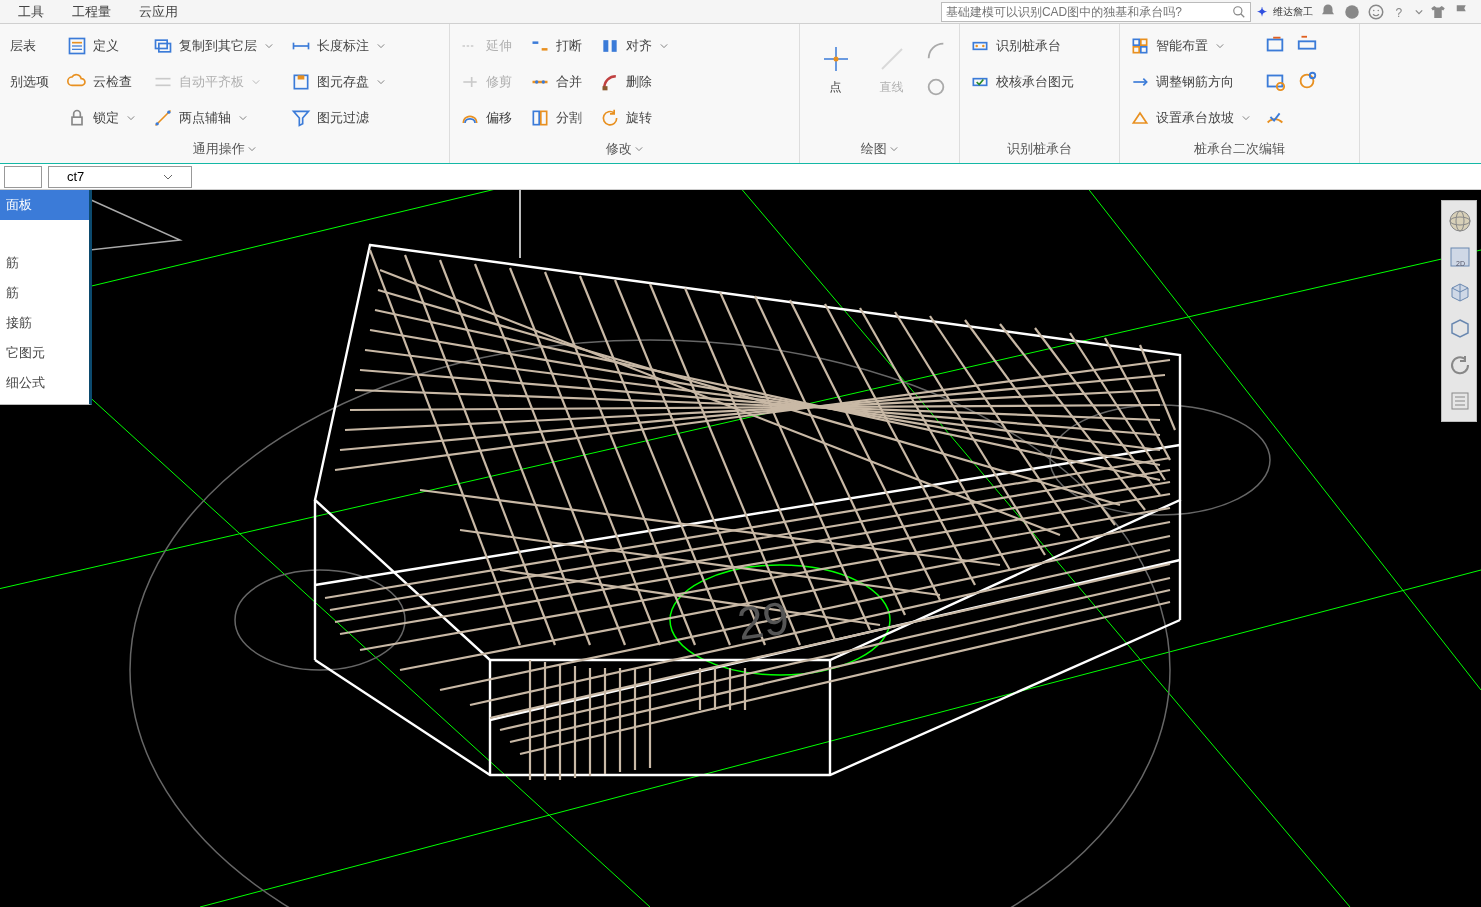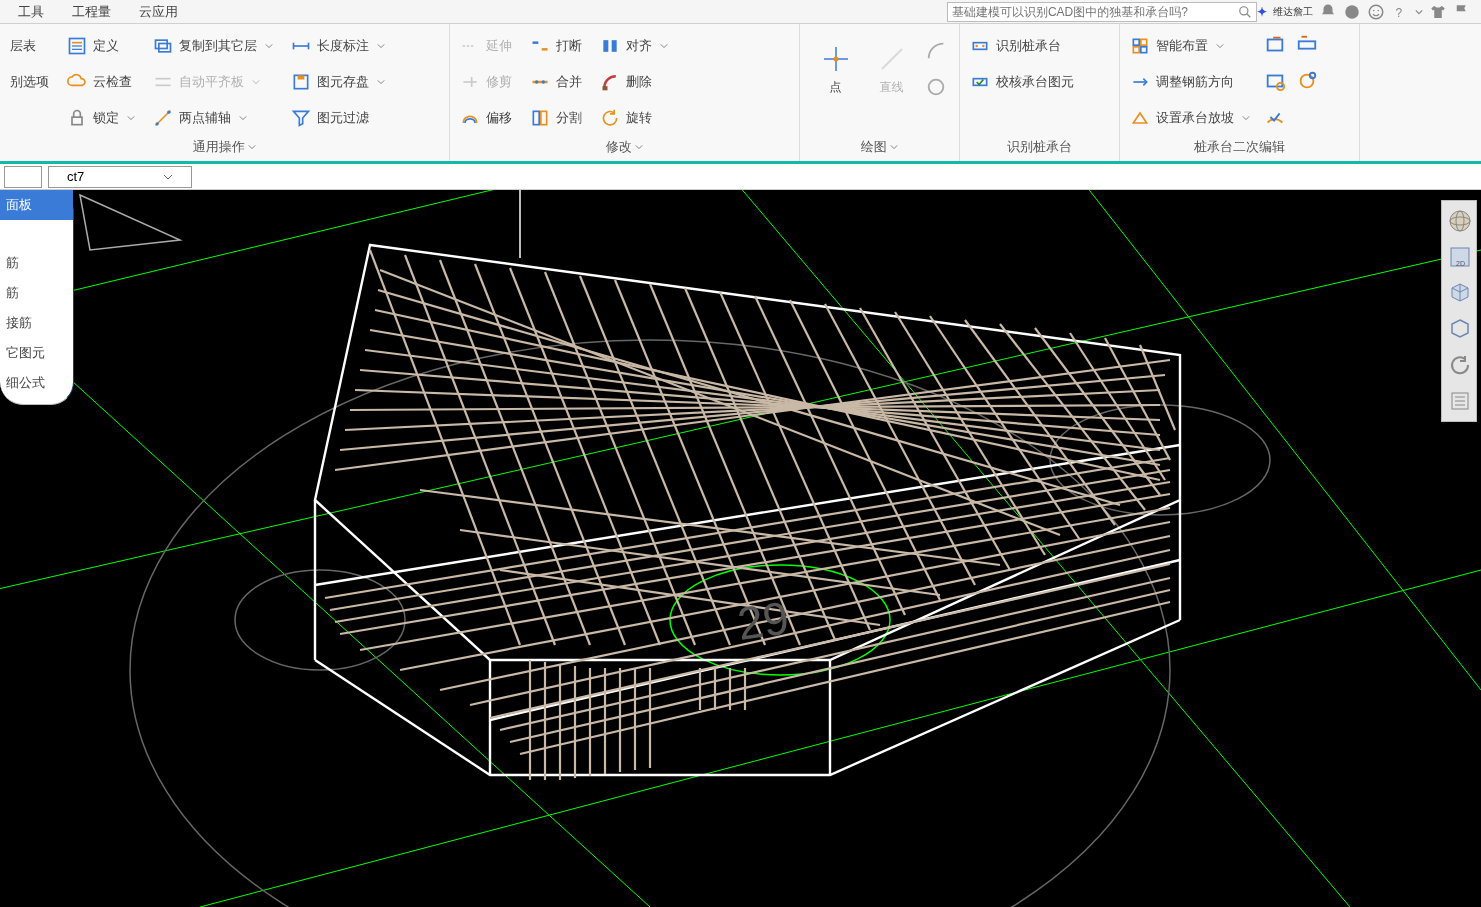--- a/index.html
+++ b/index.html
@@ -3,51 +3,51 @@
   <meta charset="utf-8">
   <style>
     * { box-sizing: border-box; margin: 0; padding: 0; font-family: "Microsoft YaHei", "SimSun", sans-serif; }
     body { width: 1481px; height: 907px; background: #fff; overflow: hidden; font-size: 13px; color: #444; }
 
     
     .menubar { height: 24px; display: flex; align-items: center; background: #f5f5f5; border-bottom: 1px solid #d0d0d0; padding-left: 4px; }
     .menubar .mitem { padding: 0 14px; cursor: default; }
 
     
-    .menubar-right { margin-left: auto; display: flex; align-items: center; gap: 0; padding-right: 10px; }
+    .menubar-right { margin-left: auto; display: flex; align-items: center; gap: 6px; padding-right: 10px; }
     .searchbox { width: 310px; height: 20px; border: 1px solid #bbb; display: flex; align-items: center; padding: 0 4px; background: #fff; }
     .searchbox input { flex: 1; border: none; outline: none; font-size: 12px; color: #888; }
     .searchbox .sicon { width: 14px; height: 14px; color: #888; }
     .user-area { display: flex; align-items: center; gap: 6px; }
     .user-area .ulogo { color: #3050e0; font-weight: bold; font-size: 12px; }
     .user-area .uname { font-size: 10px; color: #333; }
     .user-area .uicon { width: 18px; height: 18px; fill: #888; cursor: pointer; }
 
     
-    .ribbon { height: 140px; background: #f8f8f8; border-bottom: 3px solid #14b8a6; display: flex; }
+    .ribbon { height: 140px; background: #f8f8f8; border-bottom: 1px solid #14b8a6; display: flex; }
     .group { border-right: 1px solid #ddd; display: flex; flex-direction: column; padding: 4px 6px 0 6px; }
     .group-body { flex: 1; display: flex; gap: 10px; }
     .group-col { display: flex; flex-direction: column; gap: 8px; justify-content: flex-start; padding-top: 4px; }
     .group-label { text-align: center; padding: 3px 0 5px; color: #555; font-size: 13px; }
     .rbtn { display: flex; align-items: center; gap: 6px; padding: 2px 4px; cursor: pointer; white-space: nowrap; height: 28px; }
     .rbtn .ricon { width: 20px; height: 20px; flex-shrink: 0; }
     .rbtn .dd { width: 8px; height: 8px; margin-left: 2px; }
     .rbtn.lg { flex-direction: column; width: 46px; height: 70px; justify-content: center; gap: 4px; font-size: 12px; }
     .rbtn.lg .ricon { width: 32px; height: 32px; }
     .rbtn.disabled { color: #b0b0b0; }
     .rbtn.disabled .ricon { opacity: .4; }
 
     
     .subbar { height: 26px; display: flex; align-items: center; gap: 6px; padding-left: 4px; border-bottom: 1px solid #ccc; }
     .combo { height: 22px; border: 1px solid #999; padding: 0 18px; display: flex; align-items: center; background: #fff; min-width: 14px; }
     .combo input { border: none; outline: none; width: 96px; font-size: 13px; }
     .combo .dd { width: 10px; height: 10px; }
 
     
-    .leftpanel { position: absolute; left: 0; top: 190px; width: 74px; background: #fff; border-right: 1px solid #0c4a6e; border-bottom: 1px solid #bbb; z-index: 5; border-radius: 23px; }
+    .leftpanel { position: absolute; left: 0; top: 190px; width: 92px; background: #fff; border-right: 3px solid #0c4a6e; border-bottom: 1px solid #bbb; z-index: 5; }
     .leftpanel .hdr { background: #3b7bd8; color: #fff; height: 30px; display: flex; align-items: center; padding-left: 6px; font-size: 13px; }
     .leftpanel .items { padding: 28px 0 6px 0; }
     .leftpanel .litem { padding: 6px 4px 6px 6px; font-size: 13px; cursor: pointer; }
 
     
     .viewport { position: absolute; left: 0; top: 190px; right: 0; bottom: 0; background: #000; }
     .viewport svg { width: 100%; height: 100%; }
 
     
     .vtoolbar { position: absolute; right: 4px; top: 200px; width: 36px; background: #e6e6e6; border: 1px solid #bbb; display: flex; flex-direction: column; gap: 8px; padding: 6px 4px; z-index: 6; }

